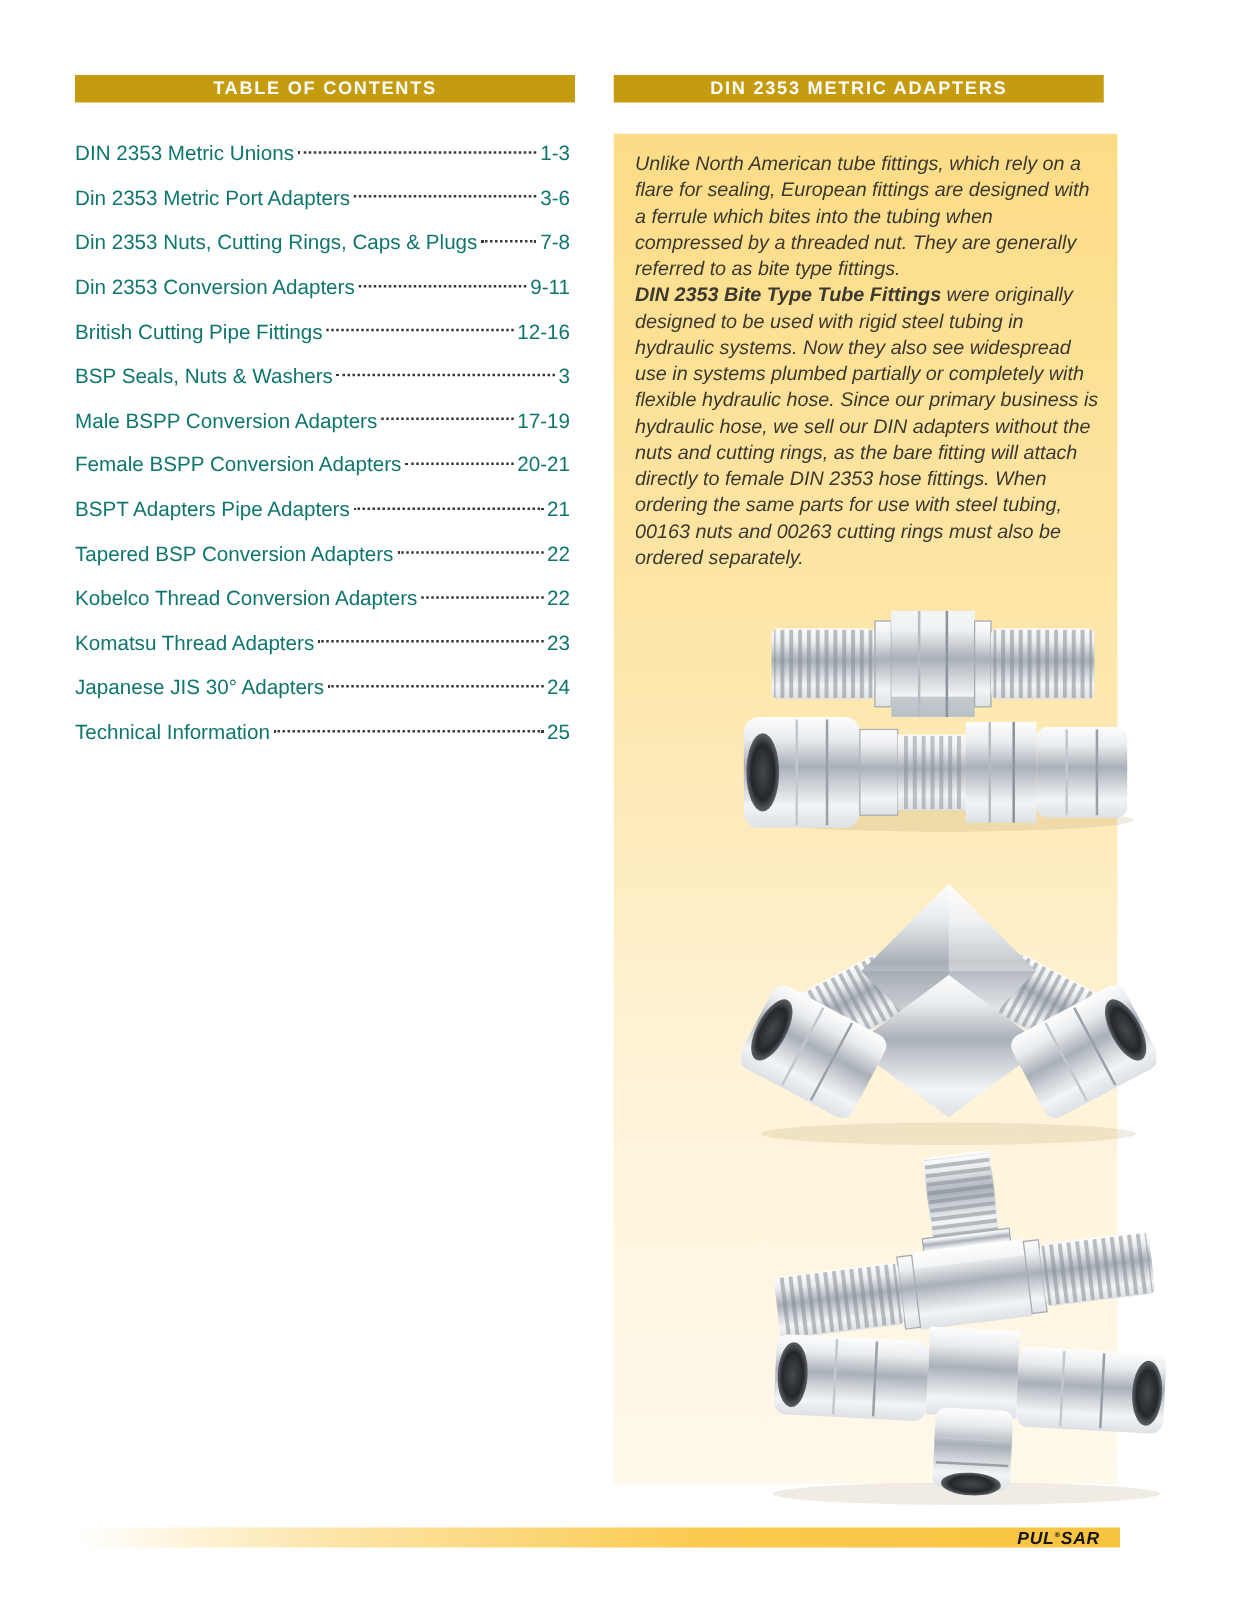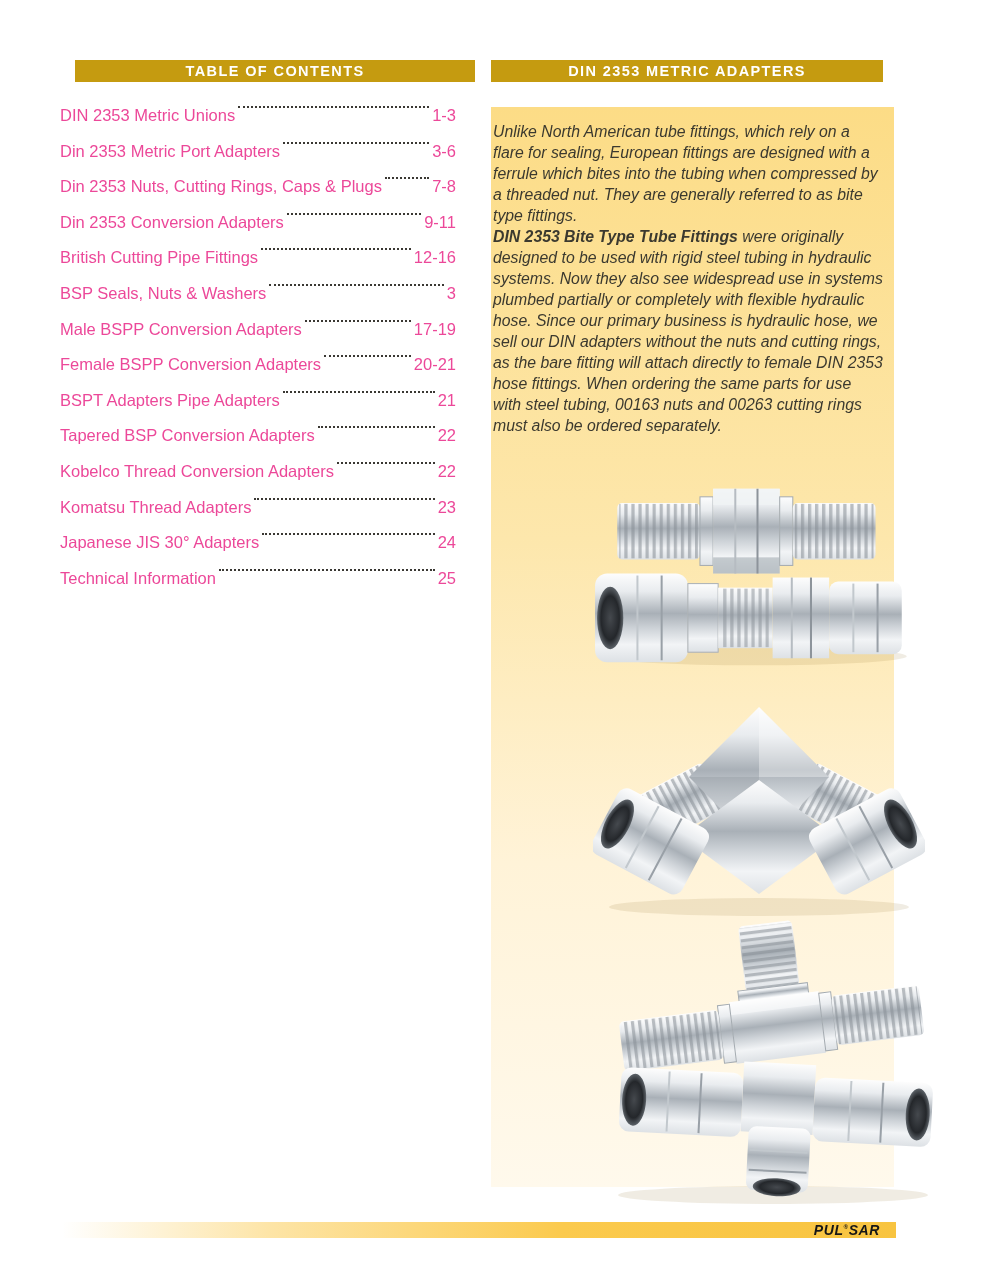--- a/index.html
+++ b/index.html
@@ -3,34 +3,34 @@
 <meta charset="utf-8">
 <style>
   html,body{margin:0;padding:0;background:#ffffff;}
   .page{position:relative;width:989px;height:1280px;background:#ffffff;overflow:hidden;
         font-family:"Liberation Sans",sans-serif;color:#2f2e29;}
 
   
   .banner{position:absolute;top:60px;height:22px;background:#C59B10;color:#ffffff;
           display:flex;align-items:center;justify-content:center;
           font-weight:bold;font-size:14.5px;letter-spacing:1.4px;}
-  .banner-toc{left:75px;width:400px;}
+  .banner-toc{left:60px;width:400px;}
   .banner-section{left:491px;width:392px;}
 
   
   .toc{position:absolute;left:60px;top:106px;width:396px;}
-  .toc-row{display:flex;align-items:flex-start;height:35.6px;font-size:16.5px;color:#ec4899;}
+  .toc-row{display:flex;align-items:center;height:35.6px;font-size:16.5px;color:#0f766e;}
   .toc-label{white-space:nowrap;}
   .toc-leader{flex:1;border-bottom:2px dotted #3a3833;margin:0 3px 4px 3px;min-width:12px;}
   .toc-page{white-space:nowrap;}
 
   
   .panel{position:absolute;left:491px;top:107px;width:403px;height:1080px;
          background:linear-gradient(180deg,#FCDC86 0%,#FDE7AC 40%,#FFF3D8 70%,#FFF9EC 100%);}
-  .panel-text{padding:14px 11px 0 2px;font-style:italic;color:#3b392f;
+  .panel-text{padding:14px 11px 0 17px;font-style:italic;color:#3b392f;
               font-size:15.8px;line-height:21px;}
   .panel-text p{margin:0;}
   .lead-bold{font-weight:bold;}
 
   .fig{position:absolute;}
   .fig svg{display:block;width:100%;height:100%;}
   .fig-union{left:58px;top:352px;width:338px;height:195px;}
   .fig-elbow{left:62px;top:562px;width:332px;height:235px;}
   .fig-tee{left:72px;top:792px;width:335px;height:292px;}
 

